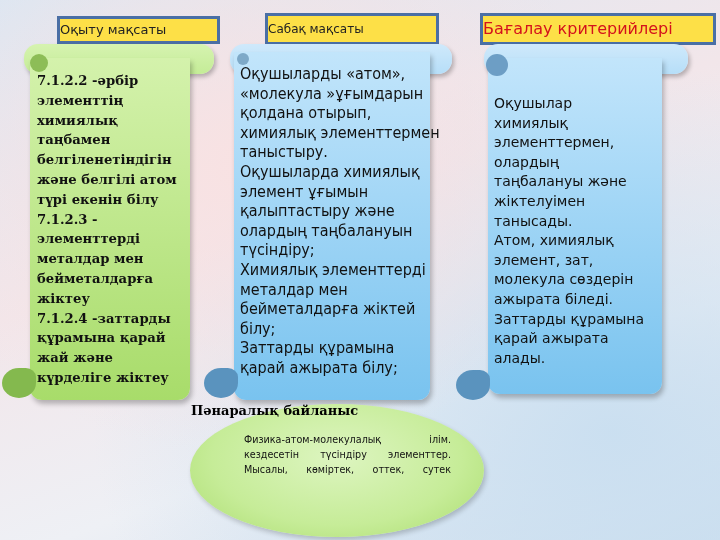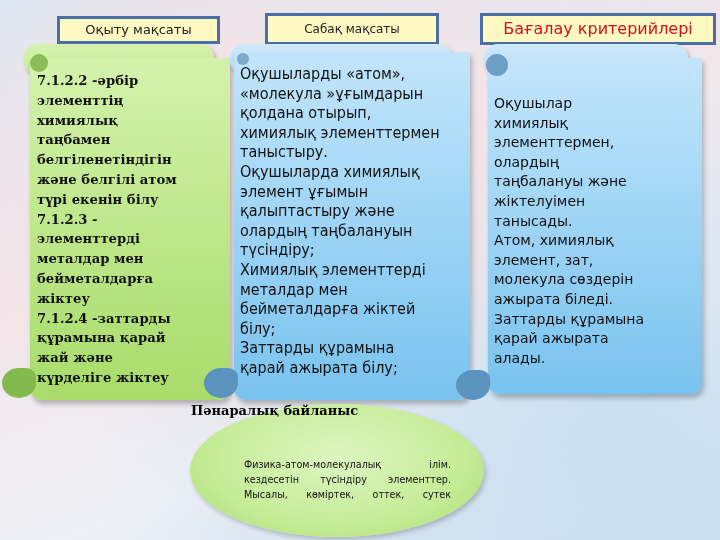--- a/index.html
+++ b/index.html
@@ -5,37 +5,36 @@
   html, body { margin:0; padding:0; }
   body {
     width:720px; height:540px; position:relative; overflow:hidden;
     background:
       radial-gradient(ellipse at 35% 30%, rgba(250,225,225,0.9) 0%, rgba(250,230,230,0) 55%),
       radial-gradient(ellipse at 85% 80%, rgba(200,222,240,0.9) 0%, rgba(215,230,242,0) 60%),
       linear-gradient(160deg, #dbe7f3 0%, #f2e6ea 40%, #eef0f5 70%, #cfe0ef 100%);
     font-family: "DejaVu Sans", sans-serif;
   }
   .header-box {
-    position:absolute; background:#fef9c3; border:3px solid #4a6fa5;
-    box-sizing:border-box; text-align:center; color:#222;
+    position:absolute; background:#fde047; border:3px solid #4a6fa5;
+    box-sizing:border-box; text-align:left; color:#222;
     font-family:"DejaVu Sans", sans-serif;
   }
   #hdr1 { left:57px; top:16px; width:163px; height:28px; font-size:13px; line-height:22px; }
   #hdr2 { left:265px; top:13px; width:174px; height:32px; font-size:12px; line-height:26px; }
   #hdr3 { left:480px; top:13px; width:236px; height:32px; font-size:16px; line-height:26px; color:#d4121c; }
 
   .scroll { position:absolute; }
   .scroll .top {
     position:absolute; left:0; top:0; right:0; height:30px; border-radius:14px;
     box-shadow: 2px 3px 4px rgba(0,0,0,0.25);
   }
   .scroll .body {
     position:absolute; border-radius:0 0 12px 12px;
     box-shadow: 2px 4px 5px rgba(0,0,0,0.25);
-    padding-left: 40px;
   }
   .scroll .curl {
     position:absolute; width:18px; height:18px; border-radius:50%;
   }
   .scroll .bcurl {
     position:absolute; width:34px; height:30px; border-radius:50% 30% 50% 50%;
   }
   .txt { position:absolute; color:#111; white-space:pre-line; }
 
   
@@ -65,21 +64,21 @@
   #inter-title {
     position:absolute; left:191px; top:403px; color:#000000;
     font-family:"DejaVu Serif", serif; font-weight:bold; font-size:13px;
   }
   #ellipse {
     position:absolute; left:190px; top:404px; width:294px; height:133px; border-radius:50%;
     background:radial-gradient(ellipse at 50% 40%, #ddf5c0 0%, #c6ec98 60%, #a9dc6c 100%);
     box-shadow: 2px 3px 5px rgba(0,0,0,0.2);
   }
   #ellipse-text {
-    position:absolute; left:244px; top:458px; width:207px; font-size:9.6px; line-height:14.8px;
+    position:absolute; left:244px; top:433px; width:207px; font-size:9.6px; line-height:14.8px;
     text-align:justify; color:#111;
   }
   #ellipse-text span { display:block; text-align:justify; text-align-last:justify; }
   #ellipse-text span.last { text-align-last:left; }
 </style>
 </head>
 <body>
 
 <div class="header-box" id="hdr1">Оқыту мақсаты</div>
 <div class="header-box" id="hdr2">Сабақ мақсаты</div>

